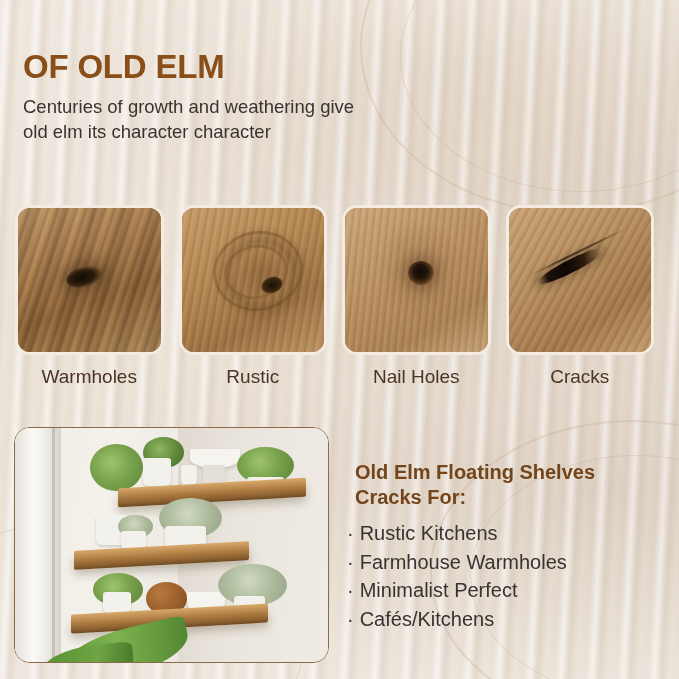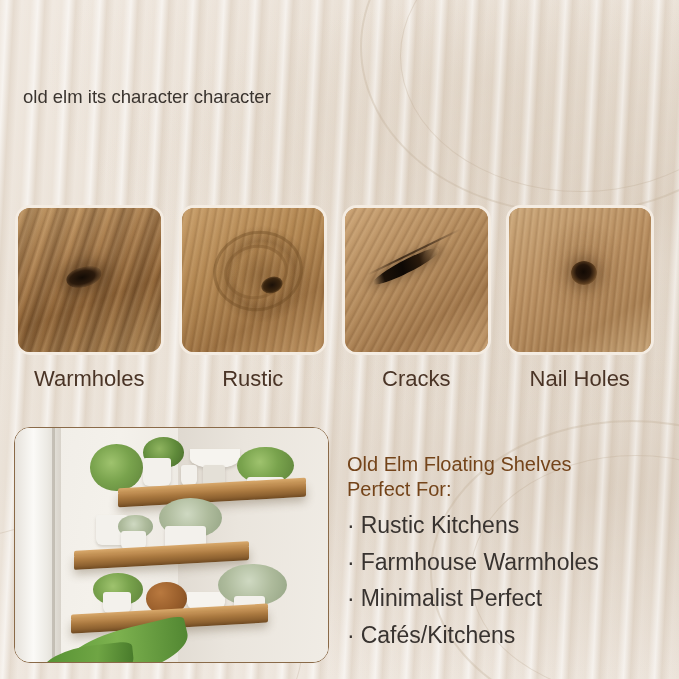--- a/index.html
+++ b/index.html
@@ -50,21 +50,21 @@
   #tiles{position:absolute;left:15px;top:205px;width:649px;display:flex;gap:15px;}
   .tile-wrap{width:148.5px;display:flex;flex-direction:column;align-items:center;}
   .tile{
     width:100%;height:150px;border-radius:15px;
     border:3px solid #f4ece2;
     box-sizing:border-box;
     overflow:hidden;position:relative;
     background:#a97b4b;
   }
   .tile-label{
-    margin-top:11px;font-size:22px;color:#4a3426;
+    margin-top:11px;font-size:19px;color:#4a3426;
     font-weight:normal;text-align:center;white-space:nowrap;
   }
   
   .wood{position:absolute;inset:0;}
   .t1 .wood{
     background:
       repeating-linear-gradient(108deg,
         rgba(60,35,15,0.00) 0px, rgba(60,35,15,0.16) 2px,
         rgba(255,225,185,0.14) 5px, rgba(60,35,15,0.00) 9px),
       repeating-linear-gradient(105deg,
@@ -193,45 +193,46 @@
   .leaf-big2{
     position:absolute;left:8%;bottom:-10%;width:30%;height:17%;
     background:linear-gradient(100deg,#538f31 0%,#6fa544 60%,#447628 100%);
     border-radius:60% 12% 60% 12%;
     transform:rotate(-6deg);
   }
 
   
   #uses{position:absolute;left:347px;top:452px;width:320px;}
   .uses-heading{
-    font-size:20px;line-height:25px;font-weight:normal;color:#74441a;margin:0;
+    font-size:20px;line-height:25px;font-weight:bold;color:#74441a;margin:8px;
   }
   .uses-list{list-style:none;margin:9px 0 0 0;padding:0;}
   .uses-list li{
-    font-size:23px;line-height:28.5px;color:#383330;white-space:nowrap;margin-top:8px;
+    font-size:20px;line-height:28.5px;color:#383330;white-space:nowrap;
   }
   .uses-list li .dot{margin-right:6px;}
 </style>
 </head>
 <body>
 
 <div id="page">
 
   <div class="grain" style="left:360px;top:-120px;width:420px;height:330px;"></div>
   <div class="grain grain2" style="left:400px;top:-80px;width:360px;height:270px;"></div>
   <div class="grain" style="left:430px;top:420px;width:400px;height:300px;"></div>
   <div class="grain grain2" style="left:470px;top:455px;width:330px;height:240px;"></div>
   <div class="grain grain2" style="left:-120px;top:520px;width:420px;height:260px;"></div>
 
   <div id="header">
     <h1 class="title">
       <br>
+      <span>OF OLD ELM</span>
     </h1>
     <p class="subtitle">
-      <br>
+      <span>Centuries of growth and weathering give</span><br>
       <span>old elm its character character</span>
     </p>
   </div>
 
   <div id="tiles">
 
     <div class="tile-wrap">
       <div class="tile t1">
         <div class="wood"></div>
         <div class="defect warmhole"></div>
@@ -243,34 +244,34 @@
       <div class="tile t2">
         <div class="wood"></div>
         <div class="defect knot-ring"></div>
         <div class="defect knot-ring2"></div>
         <div class="defect knot"></div>
       </div>
       <div class="tile-label">Rustic</div>
     </div>
 
     <div class="tile-wrap">
+      <div class="tile t4">
+        <div class="wood"></div>
+        <div class="defect nailhole"></div>
+      </div>
+      <div class="tile-label">Nail Holes</div>
+    </div>
+
+    <div class="tile-wrap">
       <div class="tile t3">
         <div class="wood"></div>
         <div class="defect crack-line"></div>
         <div class="defect crack"></div>
       </div>
       <div class="tile-label">Cracks</div>
-    </div>
-
-    <div class="tile-wrap">
-      <div class="tile t4">
-        <div class="wood"></div>
-        <div class="defect nailhole"></div>
-      </div>
-      <div class="tile-label">Nail Holes</div>
     </div>
 
   </div>
 
   <div id="photo-card">
     <div class="room"></div>
     <div class="wall-corner"></div>
     <div class="door-frame"></div>
 
     <div class="plant pg" style="left:24%;top:7%;width:17%;height:20%;"></div>
@@ -304,21 +305,21 @@
         <div class="shelf-top"></div>
       </div>
 
     <div class="leaf-big"></div>
     <div class="leaf-big2"></div>
   </div>
 
   <div id="uses">
     <div class="uses-heading">
       <span>Old Elm Floating Shelves</span><br>
-      <span>Perfect For:</span>
+      <span>Cracks For:</span>
     </div>
     <ul class="uses-list">
       <li><span class="dot">·</span><span>Rustic Kitchens</span></li>
       <li><span class="dot">·</span><span>Farmhouse Warmholes</span></li>
       <li><span class="dot">·</span><span>Minimalist Perfect</span></li>
       <li><span class="dot">·</span><span>Cafés/Kitchens</span></li>
     </ul>
   </div>
 
 </div>

